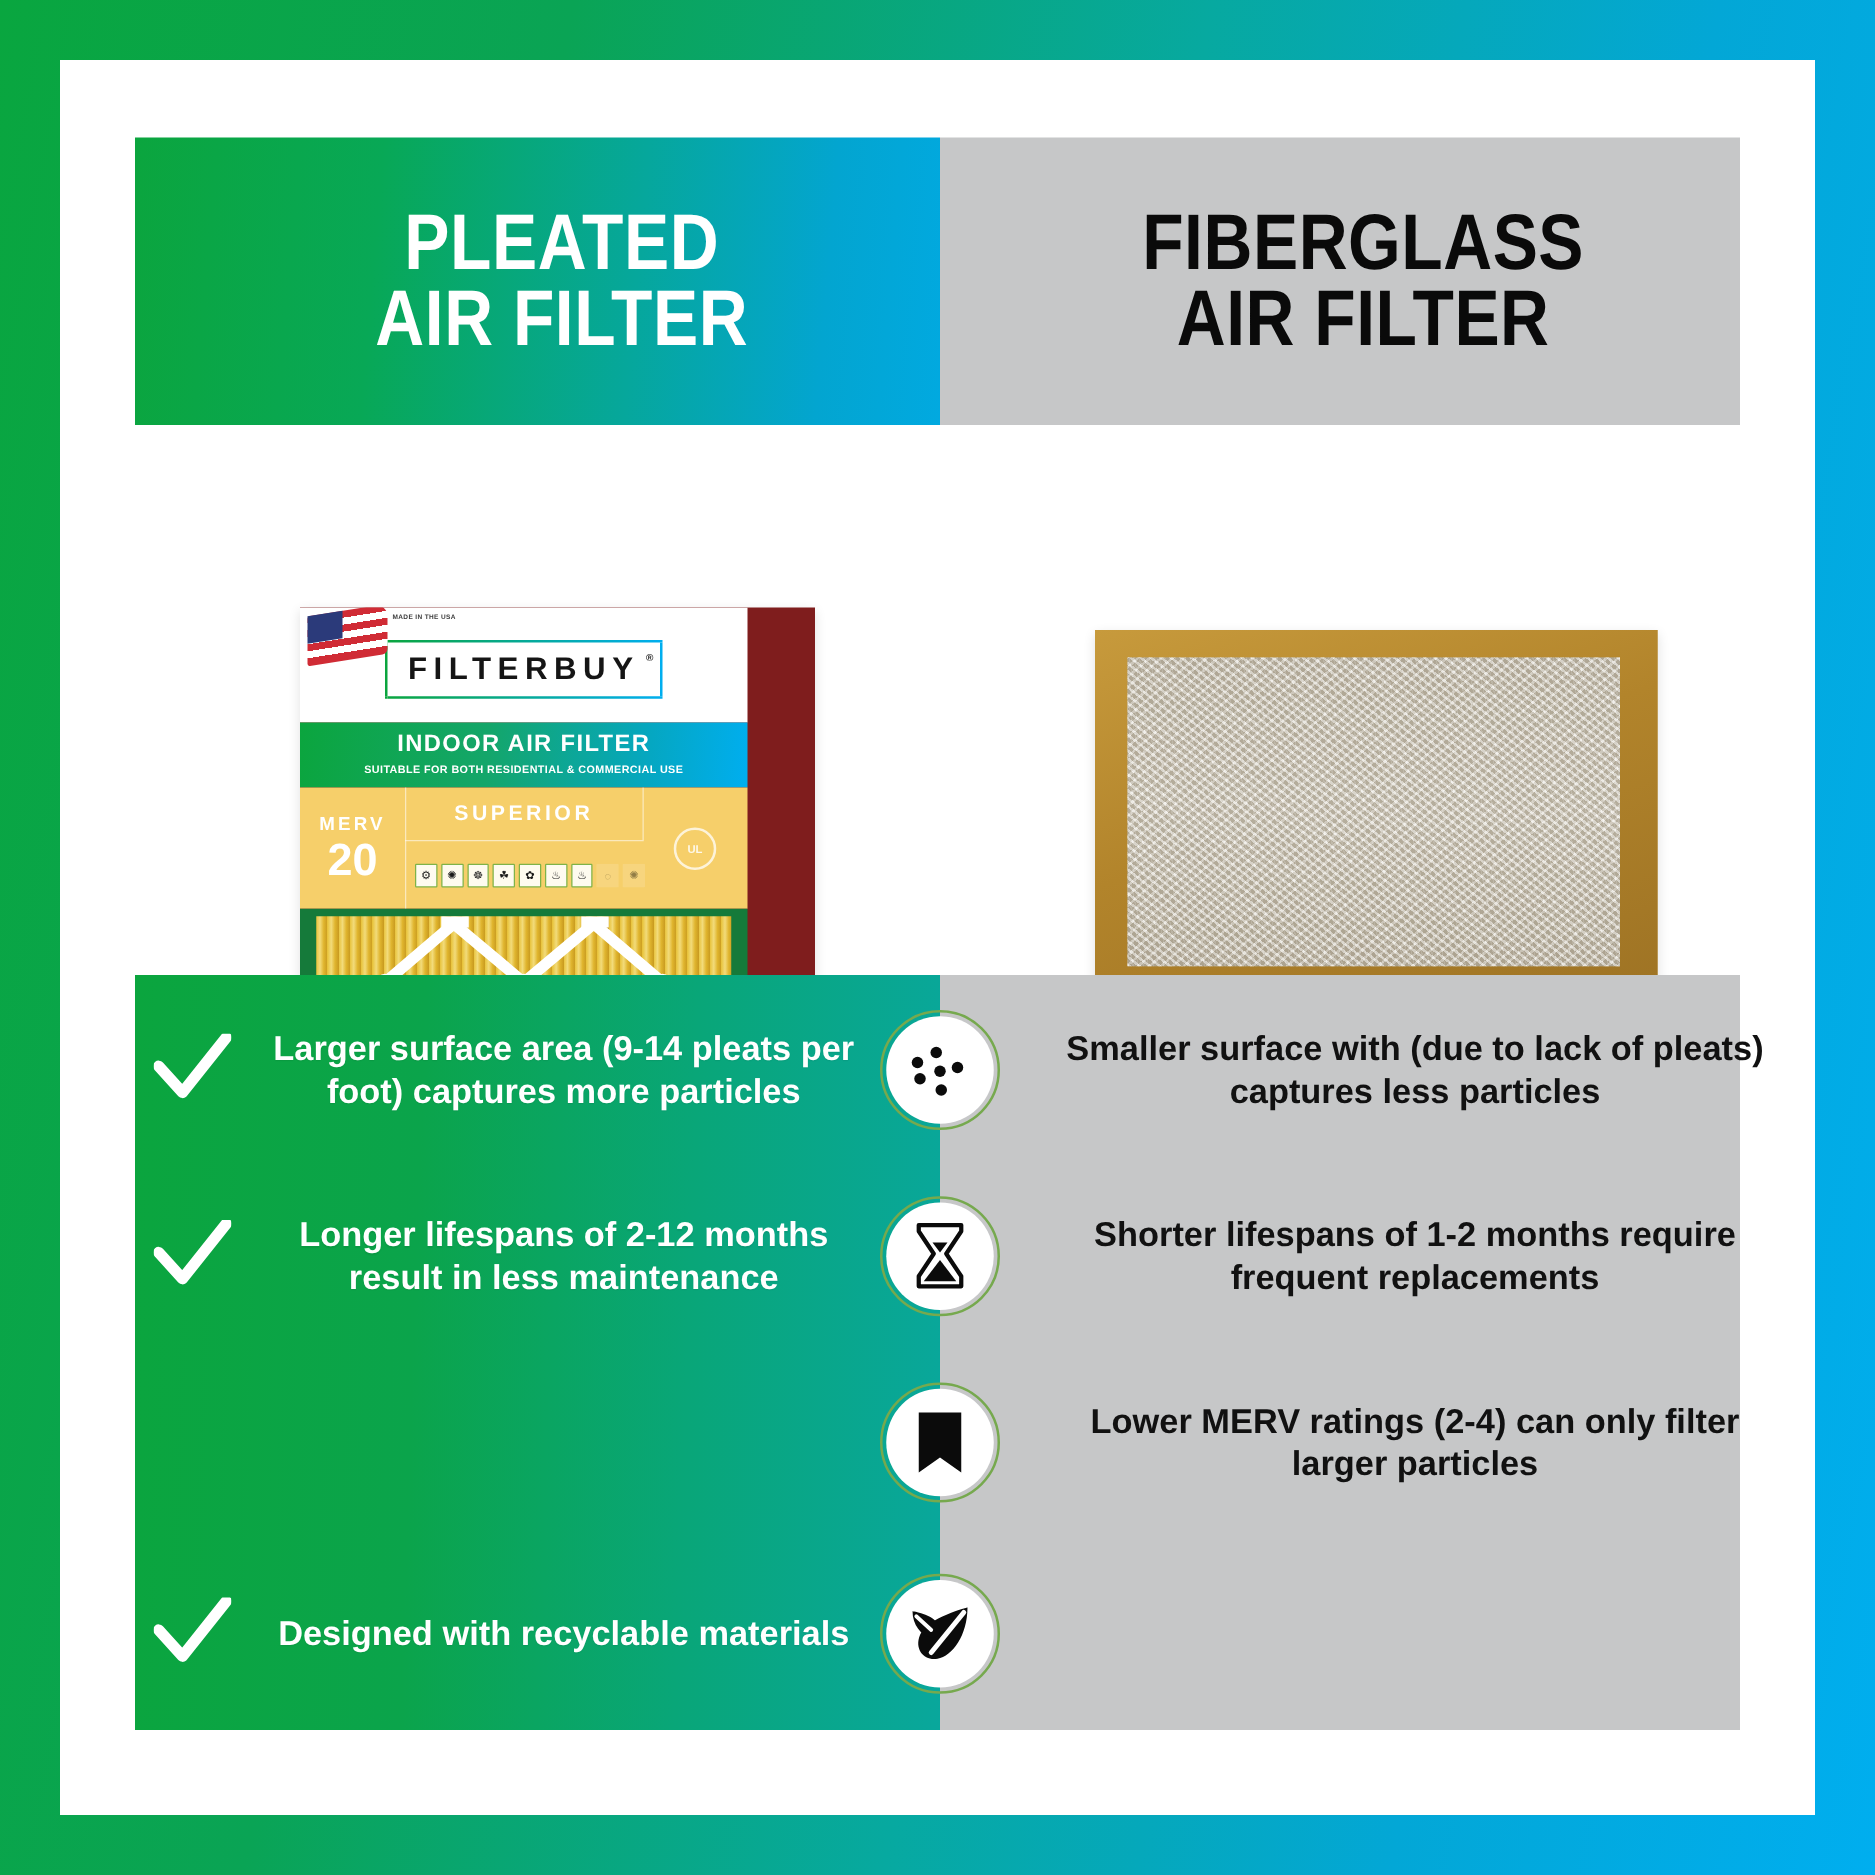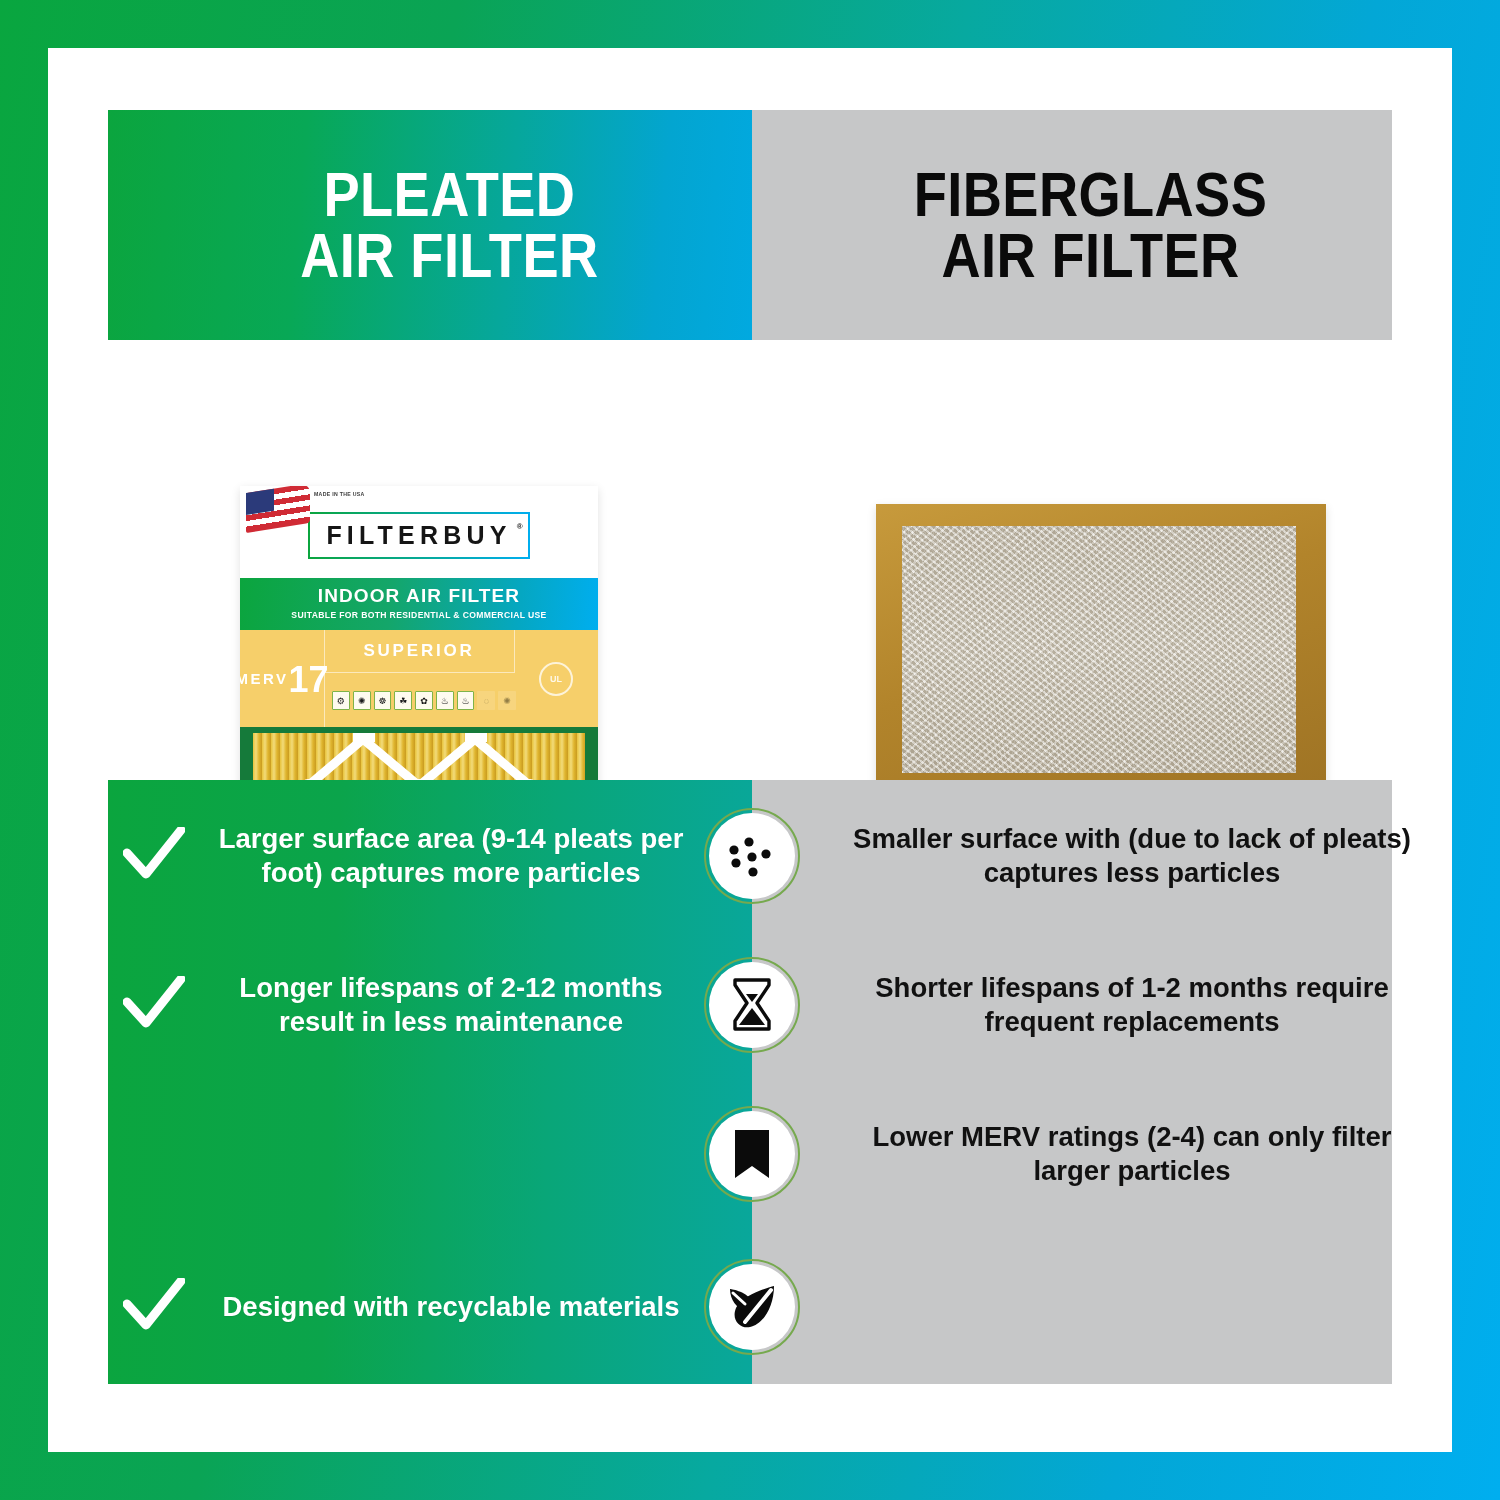--- a/index.html
+++ b/index.html
@@ -57,23 +57,23 @@
   }
 
   
   .products{
     position:absolute;left:0;top:230px;width:1284px;height:440px;
     background:#ffffff;
   }
 
   
   .pleated{
-    position:absolute;left:132px;top:146px;width:358px;height:370px;
+    position:absolute;left:132px;top:146px;width:412px;height:370px;
     box-shadow:0 3px 9px rgba(0,0,0,.12);
-    background:#7dd3fc;overflow:hidden;
+    background:#7f1d1d;overflow:hidden;
   }
   .pl-top{
     position:absolute;left:0;top:0;width:358px;height:92px;background:#ffffff;
     display:flex;align-items:center;justify-content:center;
   }
   .flag{
     position:absolute;left:6px;top:2px;width:64px;height:40px;
     background:
       linear-gradient(180deg,#D02B35 0 14%,#ffffff 14% 28%,#D02B35 28% 42%,#ffffff 42% 56%,#D02B35 56% 70%,#ffffff 70% 84%,#D02B35 84% 100%);
     transform:skewY(-9deg);
@@ -106,21 +106,21 @@
     color:#fff;text-align:center;
   }
   .band-1{font-size:19px;font-weight:700;letter-spacing:1.1px;padding-top:7px;}
   .band-2{font-size:8.6px;font-weight:700;letter-spacing:.35px;padding-top:3px;}
   .pl-merv{
     position:absolute;left:0;top:144px;width:358px;height:97px;
     background:#F6CF6A;
   }
   .merv-cell{
     position:absolute;left:0;top:0;width:84px;height:97px;
-    display:flex;flex-direction:row;align-items:center;justify-content:center;
+    display:flex;flex-direction:column;align-items:center;justify-content:center;
     color:#ffffff;border-right:1.5px solid rgba(255,255,255,.55);
   }
   .merv-lbl{font-size:15px;font-weight:700;letter-spacing:2.5px;}
   .merv-num{font-size:36px;font-weight:700;line-height:1;margin-top:2px;}
   .sup-cell{
     position:absolute;left:84px;top:0;width:190px;height:42px;
     display:flex;align-items:center;justify-content:center;
     color:#ffffff;font-size:17px;font-weight:700;letter-spacing:2.8px;
     border-bottom:1.5px solid rgba(255,255,255,.55);
     border-right:1.5px solid rgba(255,255,255,.55);
@@ -266,21 +266,21 @@
         </div>
 
         <div class="pl-band">
           <div class="band-1">INDOOR AIR FILTER</div>
           <div class="band-2">SUITABLE FOR BOTH RESIDENTIAL &amp; COMMERCIAL USE</div>
         </div>
 
         <div class="pl-merv">
           <div class="merv-cell">
             <div class="merv-lbl">MERV</div>
-            <div class="merv-num">17</div>
+            <div class="merv-num">20</div>
           </div>
           <div class="sup-cell">SUPERIOR</div>
           <div class="badges">
             <div class="badge">⚙</div>
             <div class="badge">✺</div>
             <div class="badge">☸</div>
             <div class="badge">☘</div>
             <div class="badge">✿</div>
             <div class="badge">♨</div>
             <div class="badge">♨</div>

